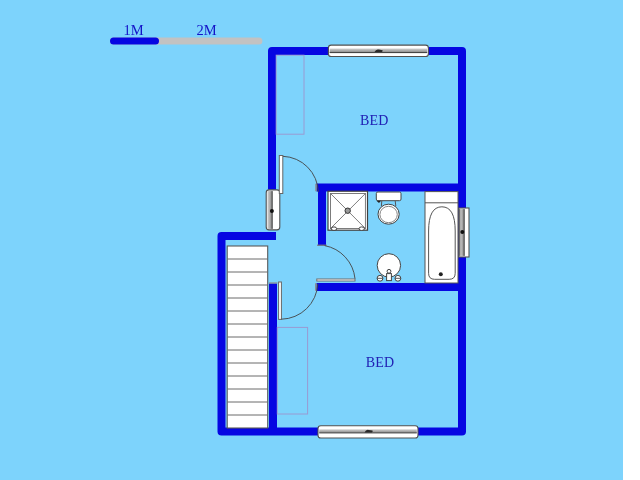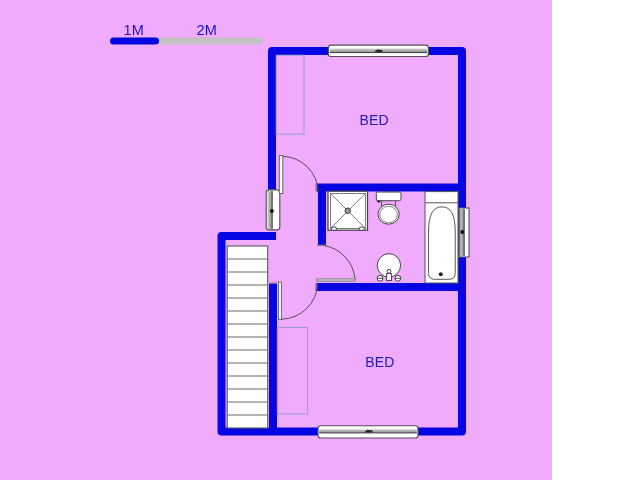--- a/index.html
+++ b/index.html
@@ -1,17 +1,17 @@
 <!DOCTYPE html>
 <html><head>
 <meta charset="utf-8">
 <style>
   html,body{margin:0;padding:0;background:#ffffff;}
-  #page{position:relative;width:552px;height:480px;background:#f0abfc;overflow:hidden;
-        font-family:Liberation Sans, sans-serif;}
+  #page{position:relative;width:623px;height:480px;background:#7dd3fc;overflow:hidden;
+        font-family:Liberation Serif, serif;}
 </style>
 </head>
 <body>
 <div id="page">
 <svg width="640" height="480" viewBox="0 0 640 480" xmlns="http://www.w3.org/2000/svg">
   <defs>
     <linearGradient id="winH" x1="0" y1="0" x2="0" y2="1">
       <stop offset="0" stop-color="#d2d2d2"></stop>
       <stop offset="1" stop-color="#8a8a8a"></stop>
     </linearGradient>

